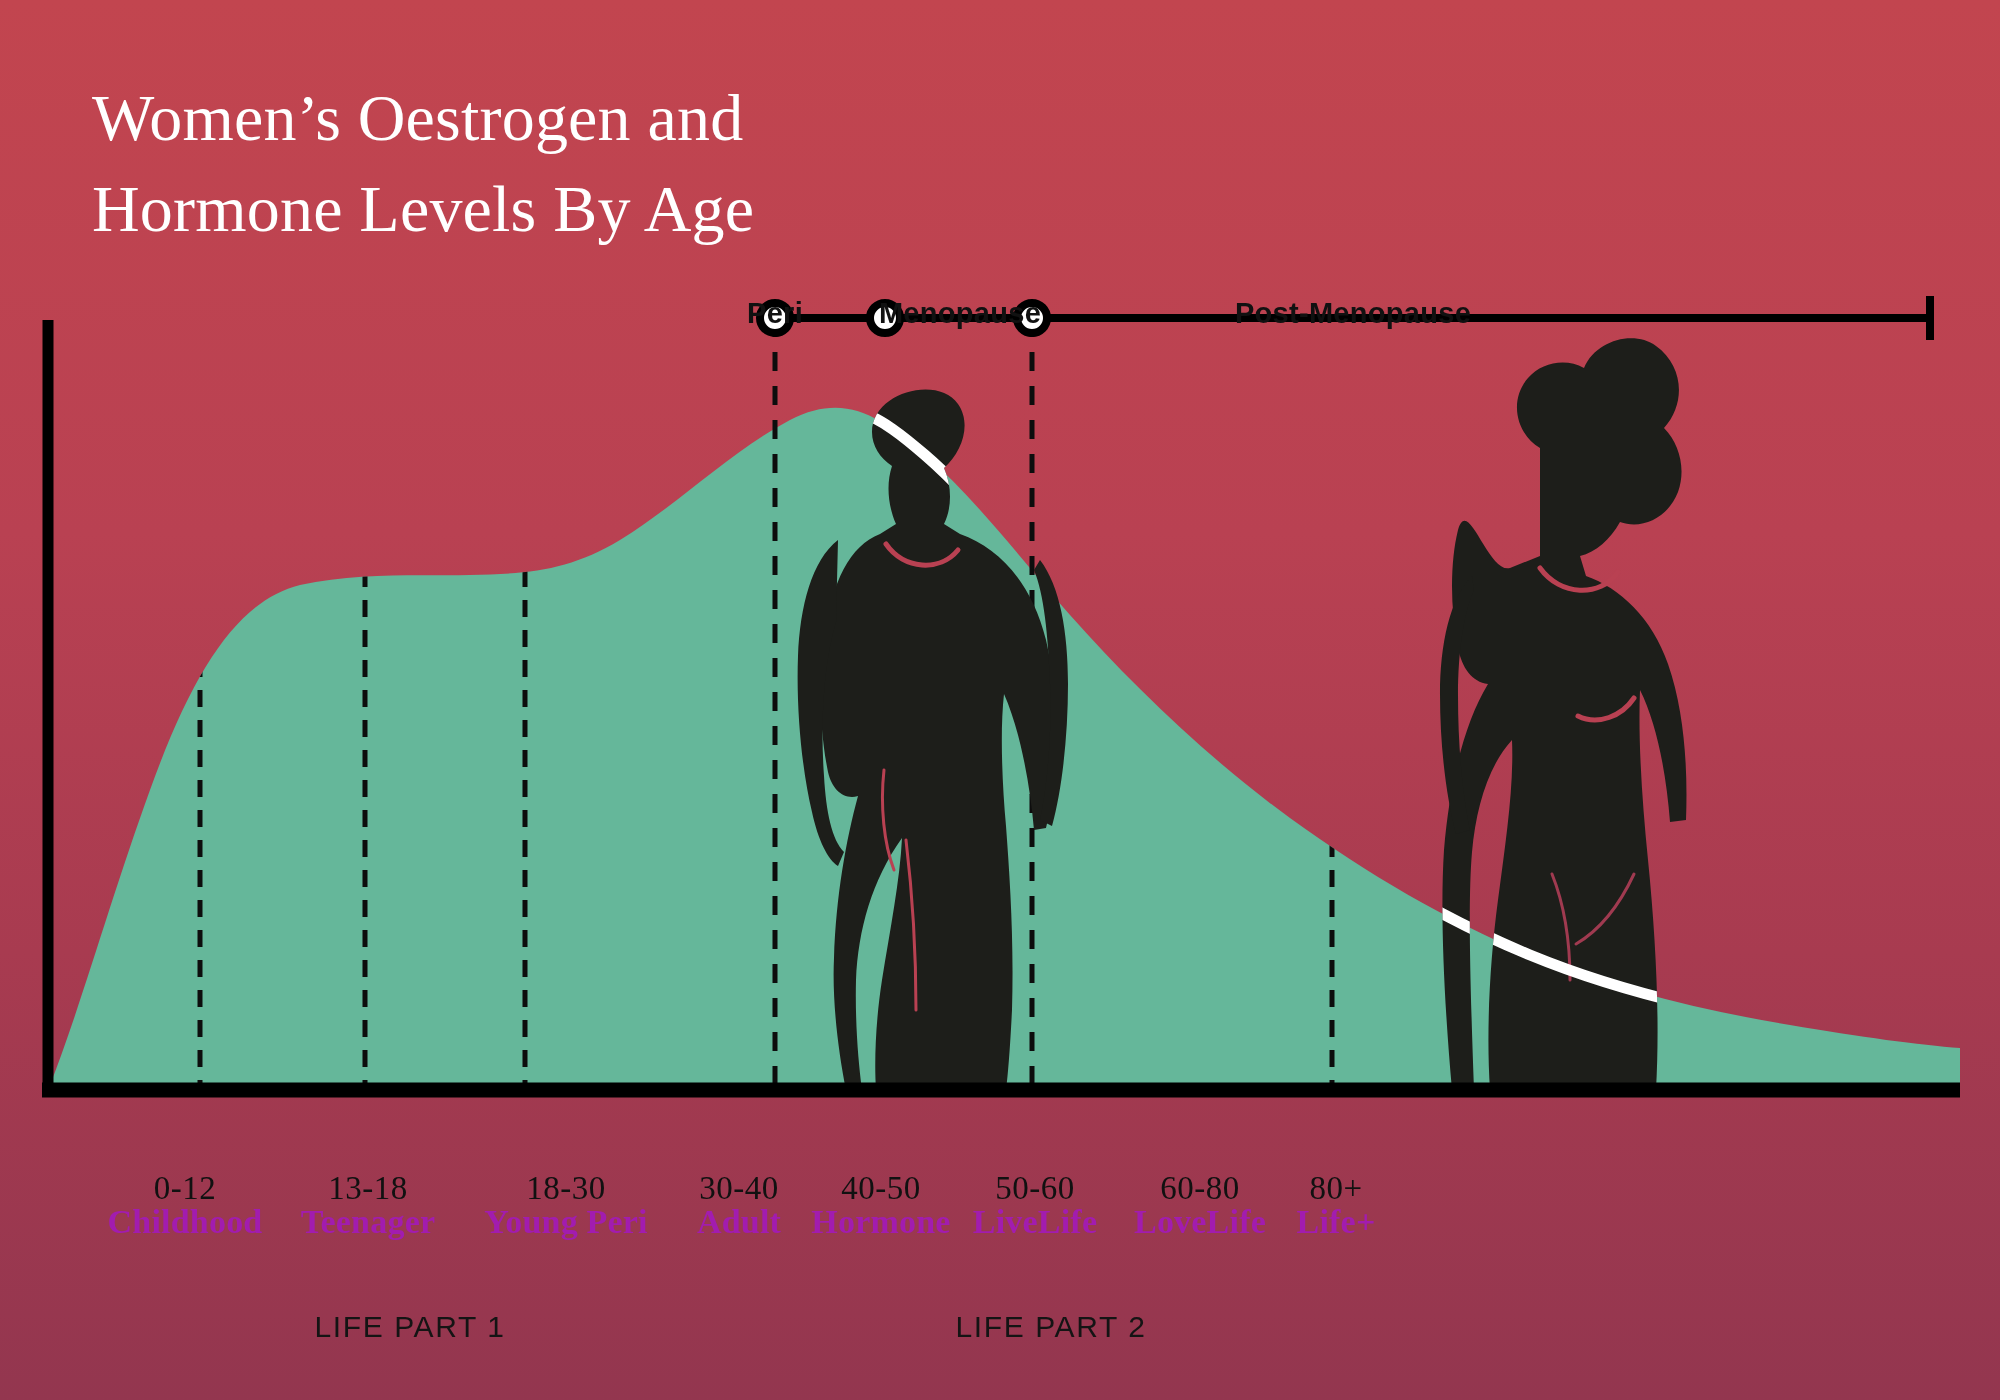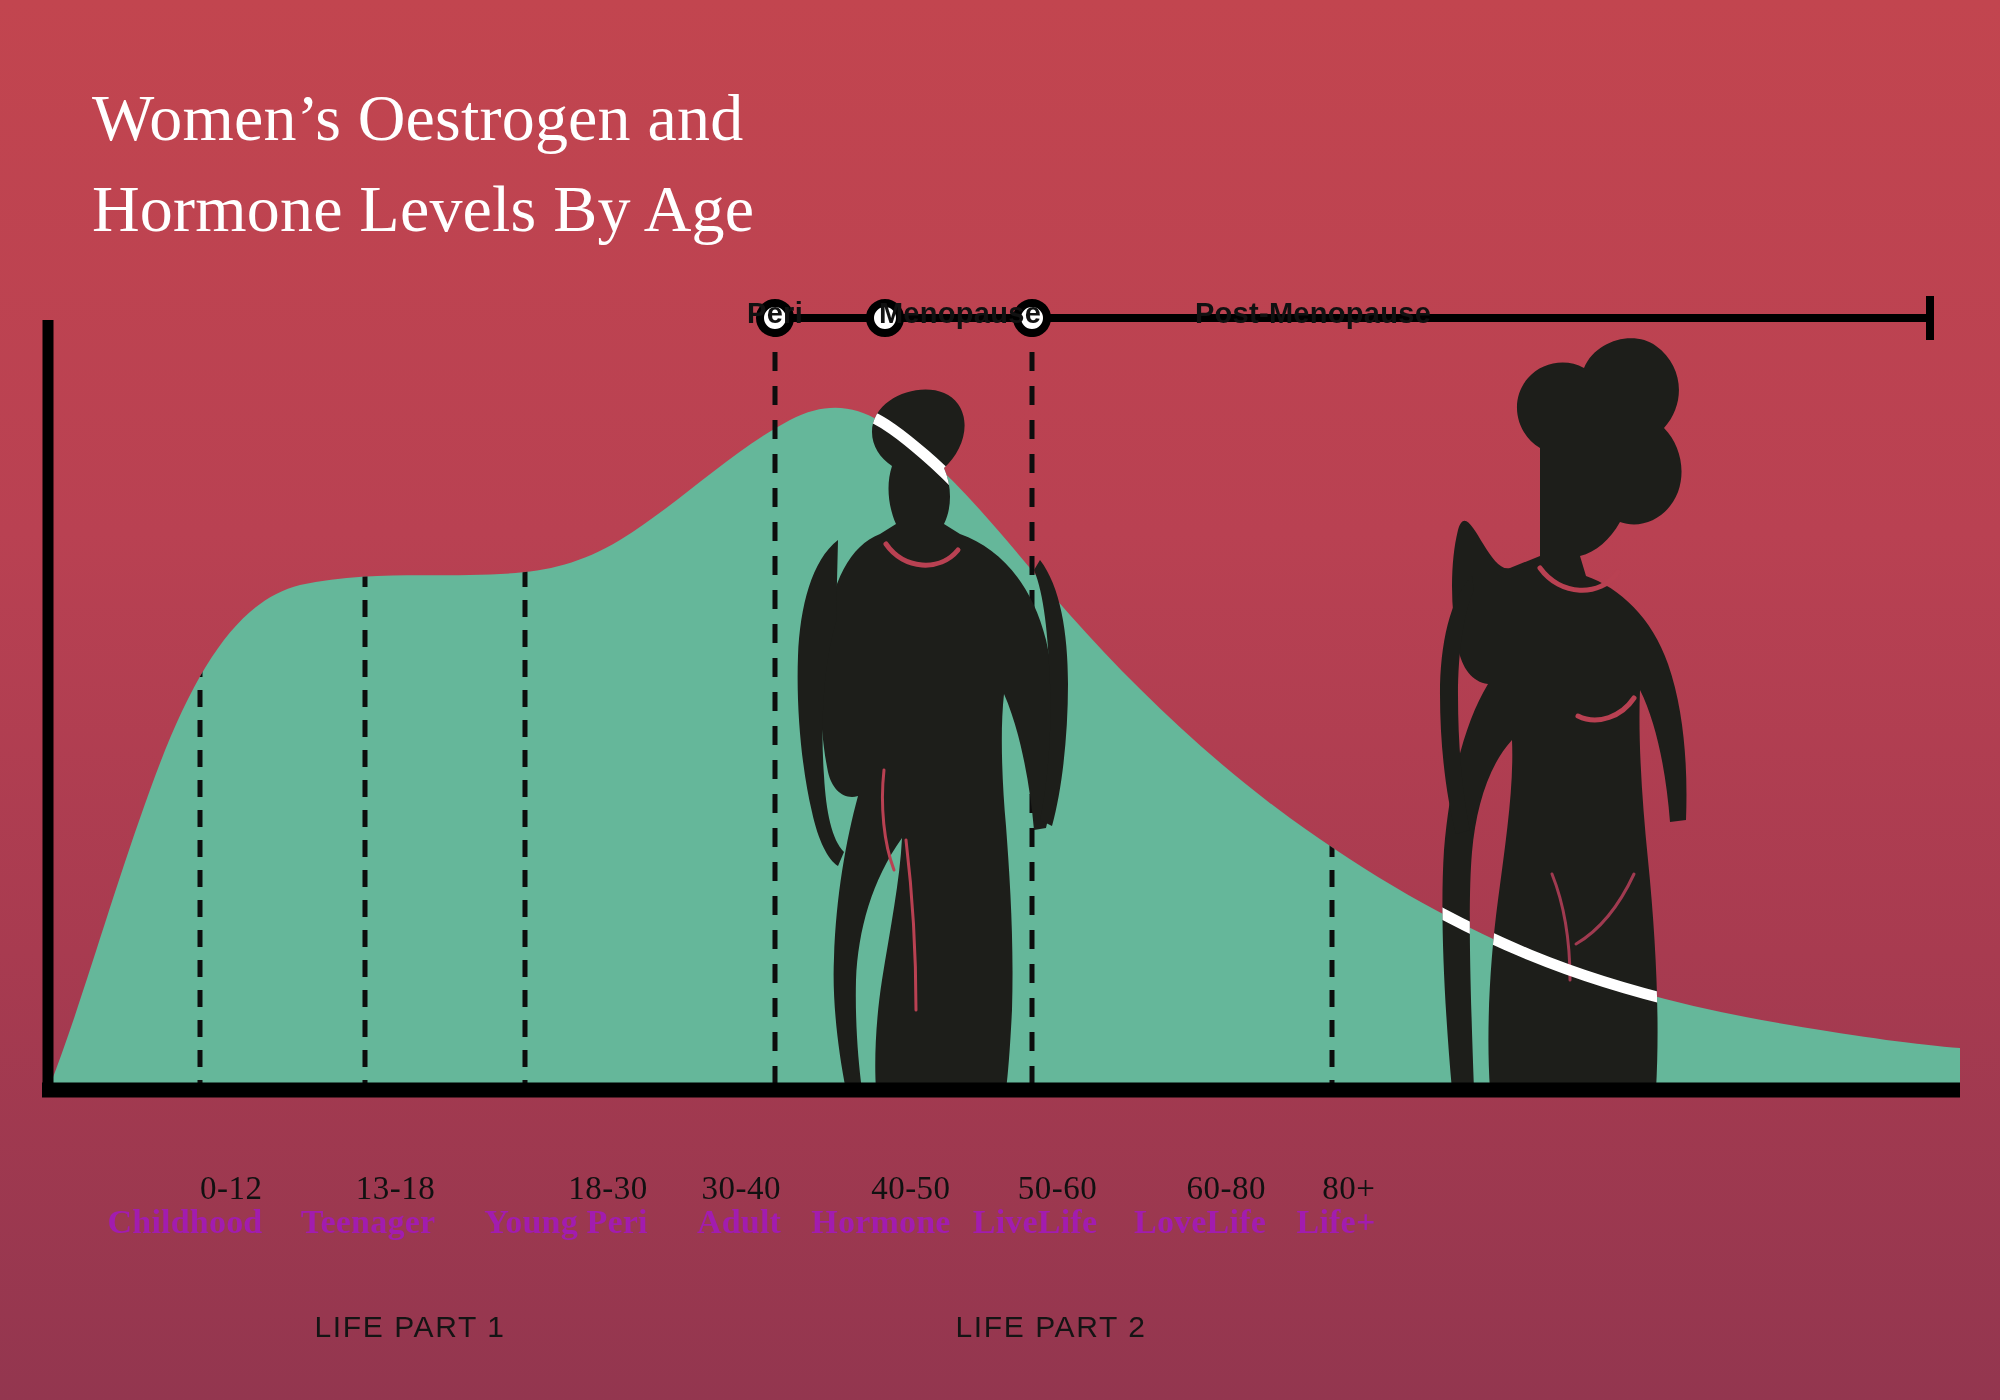--- a/index.html
+++ b/index.html
@@ -32,21 +32,21 @@
     font-weight:700;
     font-size:29px;
     letter-spacing:0.3px;
     transform:translateX(-50%);
     white-space:nowrap;
   }
 
   .agecol {
     position:absolute;
     transform:translateX(-50%);
-    text-align:right;
+    text-align:center;
     white-space:nowrap;
   }
   .agecol .rng {
     display:block;
     color:#111111;
     font-family:"Liberation Serif", serif;
     font-weight:400;
     font-size:33px;
     line-height:1.0;
     letter-spacing:0.5px;
@@ -252,21 +252,21 @@
 
   <div class="title">Women’s Oestrogen and
 Hormone Levels By Age</div>
 
   <div class="marker-label" style="left:775px; top:330px; transform:translate(-50%,-100%);">
     <span>Peri</span>
   </div>
   <div class="marker-label" style="left:960px; top:330px; transform:translate(-50%,-100%);">
     <span>Menopause</span>
   </div>
-  <div class="marker-label" style="left:1313px; top:330px; transform:translate(-50%,-100%);">
+  <div class="marker-label" style="left:1353px; top:330px; transform:translate(-50%,-100%);">
     <span>Post-Menopause</span>
   </div>
 
   <div class="agecol" style="left:185px; top:1172px;">
     <span class="rng">0-12</span>
     <span class="nm">Childhood</span>
   </div>
   <div class="agecol" style="left:368px; top:1172px;">
     <span class="rng">13-18</span>
     <span class="nm">Teenager</span>

